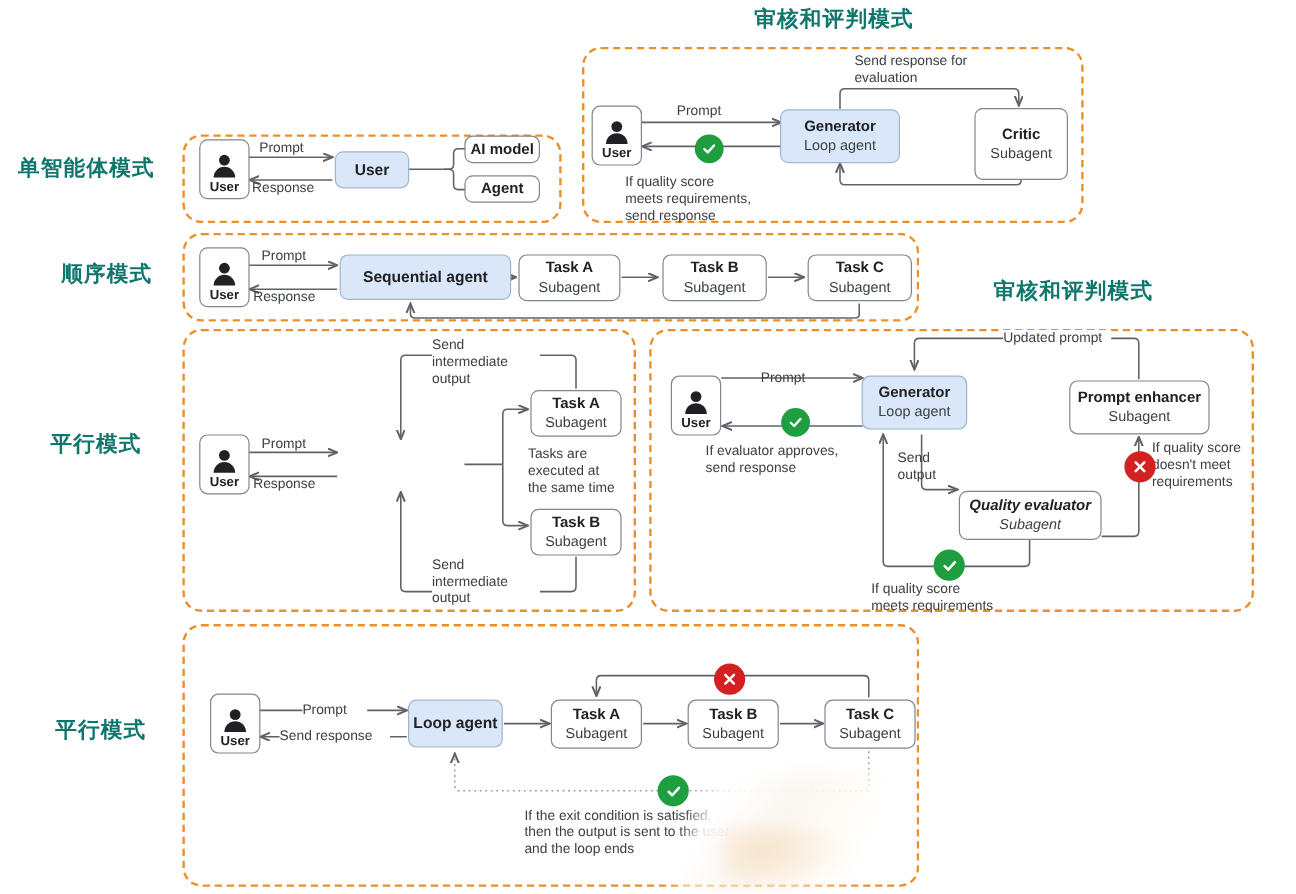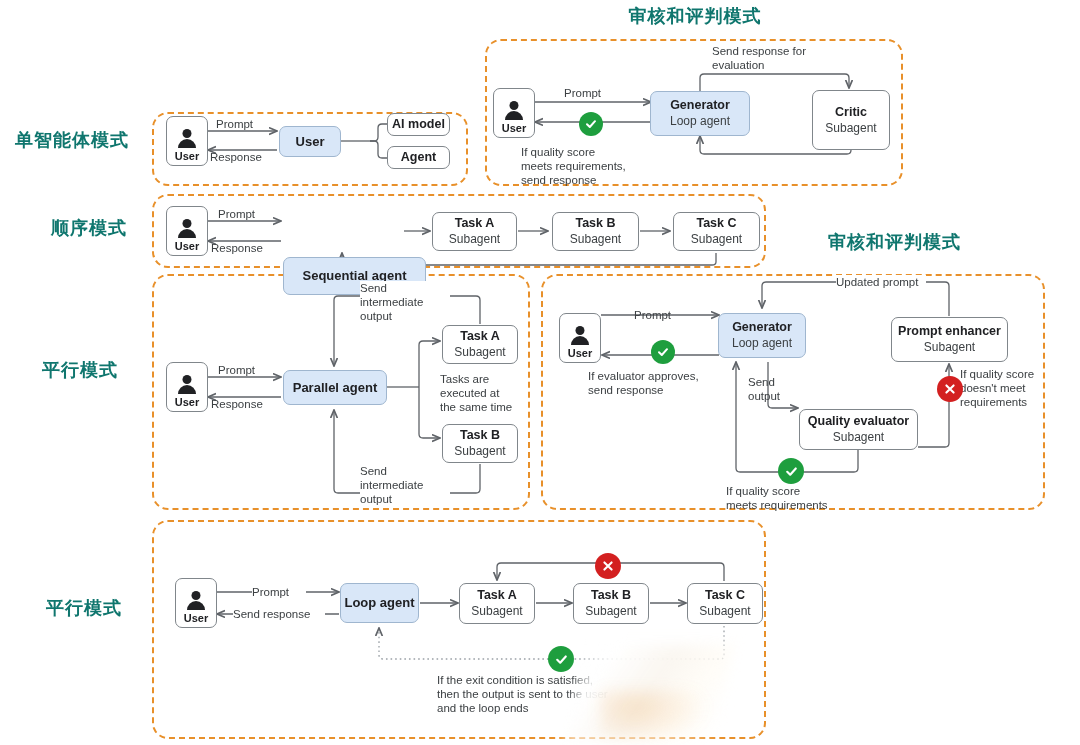--- a/index.html
+++ b/index.html
@@ -252,21 +252,21 @@
   <div class="usernode" style="left:166px;top:206px;">
     <div class="glyph">
         <div class="head"></div>
         <div class="body"></div>
       </div>
     <div class="lbl">User</div>
   </div>
   <div class="elabel" style="left:218px;top:207px;width:54px;">Prompt</div>
   <div class="elabel" style="left:211px;top:241px;width:68px;">Response</div>
 
-  <div class="node blue agentmain" style="left:283px;top:212px;width:143px;height:38px;margin-top:45px;">
+  <div class="node blue agentmain" style="left:283px;top:212px;width:143px;height:38px;">
     <div class="t1">Sequential agent</div>
   </div>
 
   <div class="node" style="left:432px;top:212px;width:85px;height:39px;">
     <div class="t1">Task A</div>
     <div class="t2">Subagent</div>
   </div>
   <div class="node" style="left:552px;top:212px;width:87px;height:39px;">
     <div class="t1">Task B</div>
     <div class="t2">Subagent</div>
@@ -279,23 +279,20 @@
   <div class="usernode" style="left:166px;top:362px;">
     <div class="glyph">
         <div class="head"></div>
         <div class="body"></div>
       </div>
     <div class="lbl">User</div>
   </div>
   <div class="elabel" style="left:218px;top:363px;width:54px;">Prompt</div>
   <div class="elabel" style="left:211px;top:397px;width:68px;">Response</div>
 
-  <div class="node blue agentmain" style="left:283px;top:370px;width:104px;height:35px;">
-    <div class="t1">Parallel agent</div>
-  </div>
 
   <div class="node" style="left:442px;top:325px;width:76px;height:39px;">
     <div class="t1">Task A</div>
     <div class="t2">Subagent</div>
   </div>
   <div class="node" style="left:442px;top:424px;width:76px;height:39px;">
     <div class="t1">Task B</div>
     <div class="t2">Subagent</div>
   </div>
 
@@ -321,21 +318,21 @@
   <div class="node blue" style="left:718px;top:313px;width:88px;height:45px;">
     <div class="t1">Generator</div>
     <div class="t2">Loop agent</div>
   </div>
 
   <div class="node" style="left:891px;top:317px;width:117px;height:45px;">
     <div class="t1">Prompt enhancer</div>
     <div class="t2">Subagent</div>
   </div>
 
-  <div class="node" style="left:799px;top:409px;width:119px;height:41px;">
+  <div class="node" style="left:799px;top:409px;width:119px;height:41px;font-style:italic;">
     <div class="t1">Quality evaluator</div>
     <div class="t2">Subagent</div>
   </div>
 
   <div class="elabel bg" style="left:808px;top:275px;width:90px;margin-left:28px;">Updated prompt</div>
   <div class="elabel wrap" style="left:588px;top:369px;width:150px;white-space:pre-line;">If evaluator approves,
 send response</div>
   <div class="elabel wrap" style="left:748px;top:375px;width:60px;white-space:pre-line;">Send
 output</div>
   <div class="elabel wrap" style="left:960px;top:367px;width:86px;white-space:pre-line;text-align:left;">If quality score

